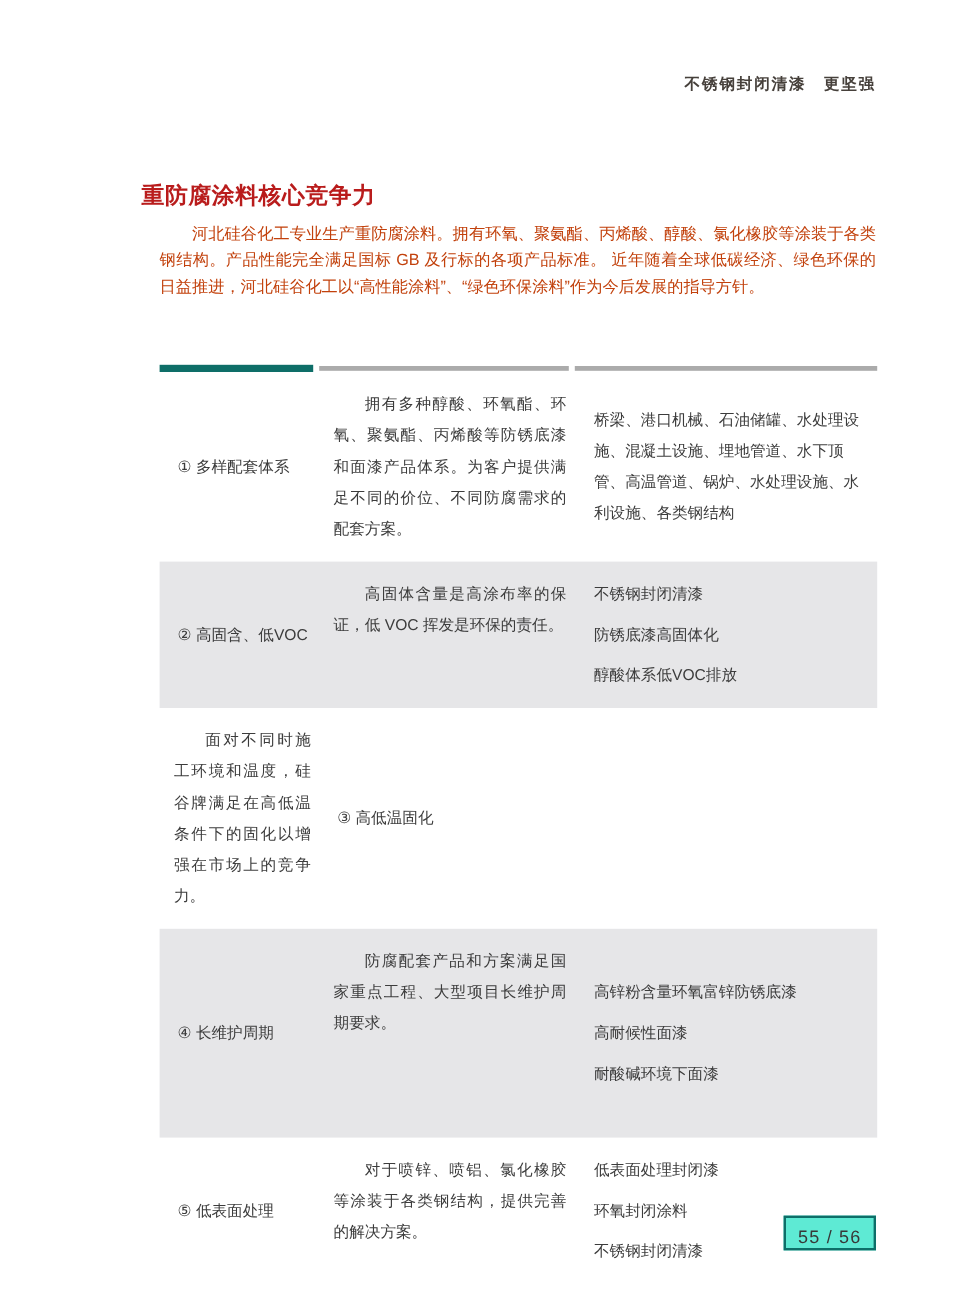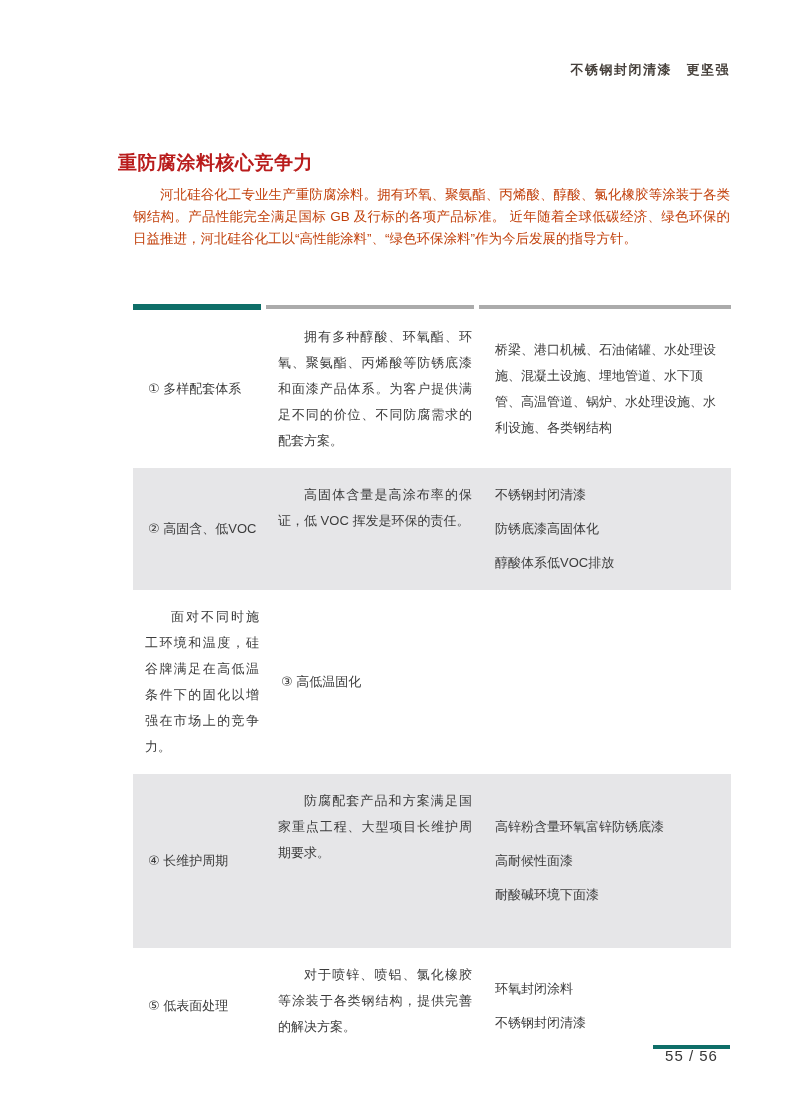--- a/index.html
+++ b/index.html
@@ -69,23 +69,23 @@
     display: flex; align-items: stretch; height: 29px;
   }
   .page-badge .label-box {
     width: 62px; background: #0e6e68; color: #ffffff;
     display: flex; align-items: center; justify-content: center;
     font-size: 15px; padding-left: 9px;
     clip-path: polygon(11px 0, 100% 0, 100% 100%, 0 100%);
     margin-top: 32px;
   }
   .page-badge .num-box {
-    width: 77px; background: #f0abfc; border: 2px solid #0e6e68;
-    display: flex; align-items: flex-start; justify-content: center;
-    font-size: 15px; color: #383838; letter-spacing: 1px; margin-top: 32px;
+    width: 77px; background: #5eead4; border: 2px solid #0e6e68;
+    display: flex; align-items: flex-end; justify-content: center;
+    font-size: 15px; color: #383838; letter-spacing: 1px;
   }
 </style>
 </head>
 <body>
 
 <div class="slogan">不锈钢封闭清漆　更坚强</div>
 
 <h1 class="title">重防腐涂料核心竞争力</h1>
 
 <p class="intro">河北硅谷化工专业生产重防腐涂料。拥有环氧、聚氨酯、丙烯酸、醇酸、氯化橡胶等涂装于各类钢结构。产品性能完全满足国标 GB 及行标的各项产品标准。 近年随着全球低碳经济、绿色环保的日益推进，河北硅谷化工以“高性能涂料”、“绿色环保涂料”作为今后发展的指导方针。</p>
@@ -138,20 +138,21 @@
       <p>耐酸碱环境下面漆</p>
     </div>
   </div>
 
   <div class="trow r5">
     <div class="cell label">⑤ 低表面处理</div>
     <div class="cell desc">
       <p>对于喷锌、喷铝、氯化橡胶等涂装于各类钢结构，提供完善的解决方案。</p>
     </div>
     <div class="cell items">
+      <p>低表面处理封闭漆</p>
       <p>环氧封闭涂料</p>
       <p>不锈钢封闭清漆</p>
     </div>
   </div>
 
 </div>
 
 <div class="page-badge">
   <div class="label-box">page</div>
   <div class="num-box">

